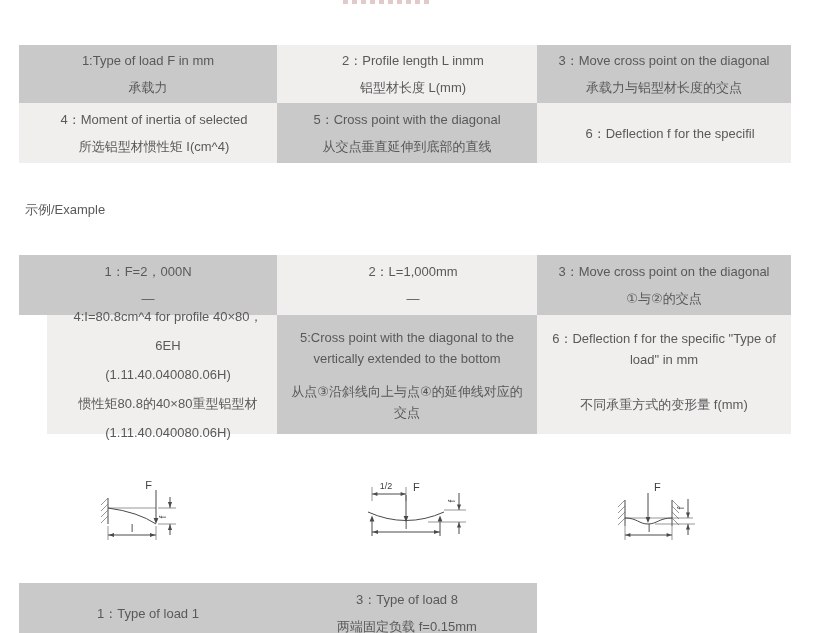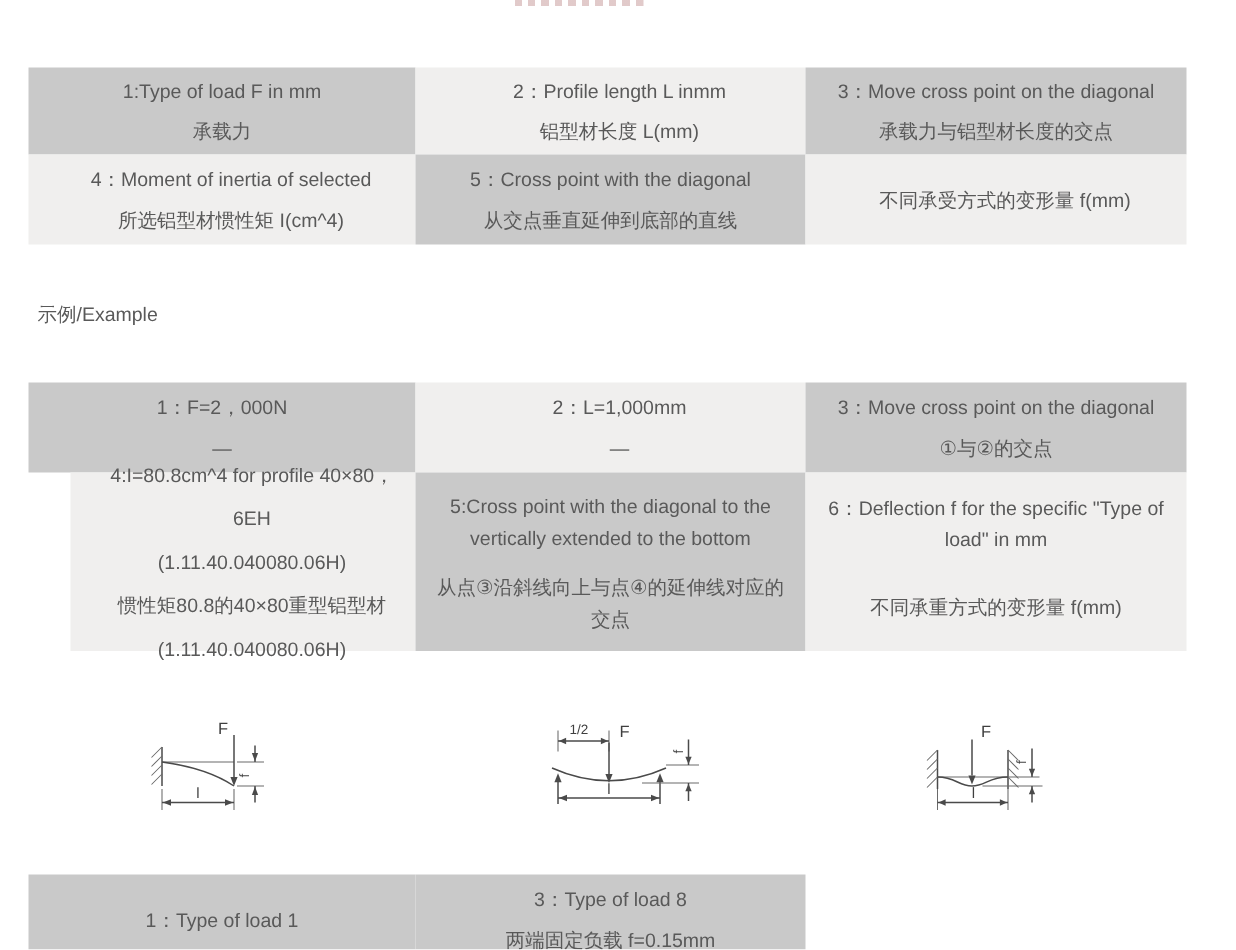--- a/index.html
+++ b/index.html
@@ -59,21 +59,21 @@
     </div>
     <div class="cell light">
       <div>4：Moment of inertia of selected</div>
       <div>所选铝型材惯性矩 I(cm^4)</div>
     </div>
     <div class="cell dark">
       <div>5：Cross point with the diagonal</div>
       <div>从交点垂直延伸到底部的直线</div>
     </div>
     <div class="cell light">
-      <div>不同承受方式的变形量 f(mm)</div>
+      <div>6：Deflection f for the specifil</div>
     </div>
   </div>
 
   <div class="example-label">示例/Example</div>
 
   <div class="tbl example">
     <div class="cell dark">
       <div>1：F=2，000N</div>
       <div>—</div>
     </div>

